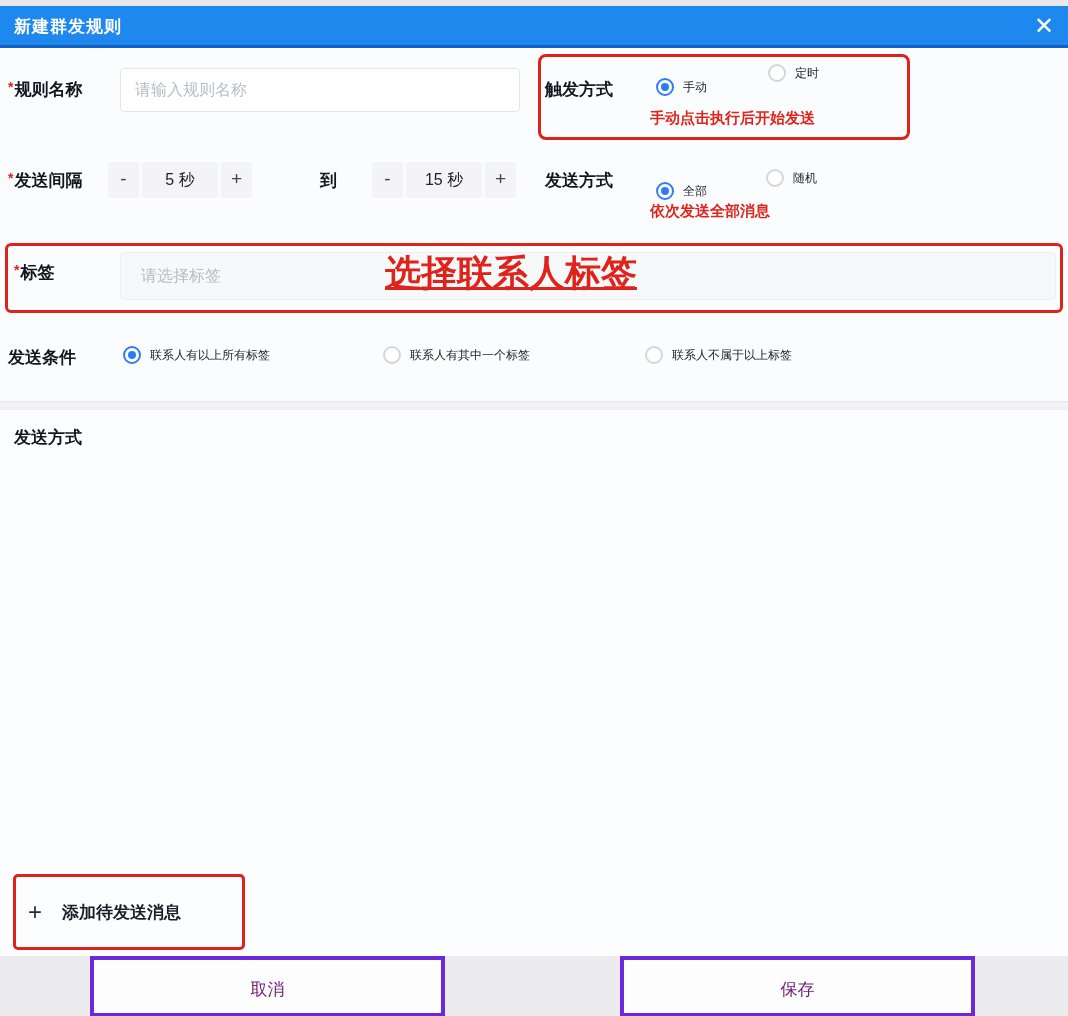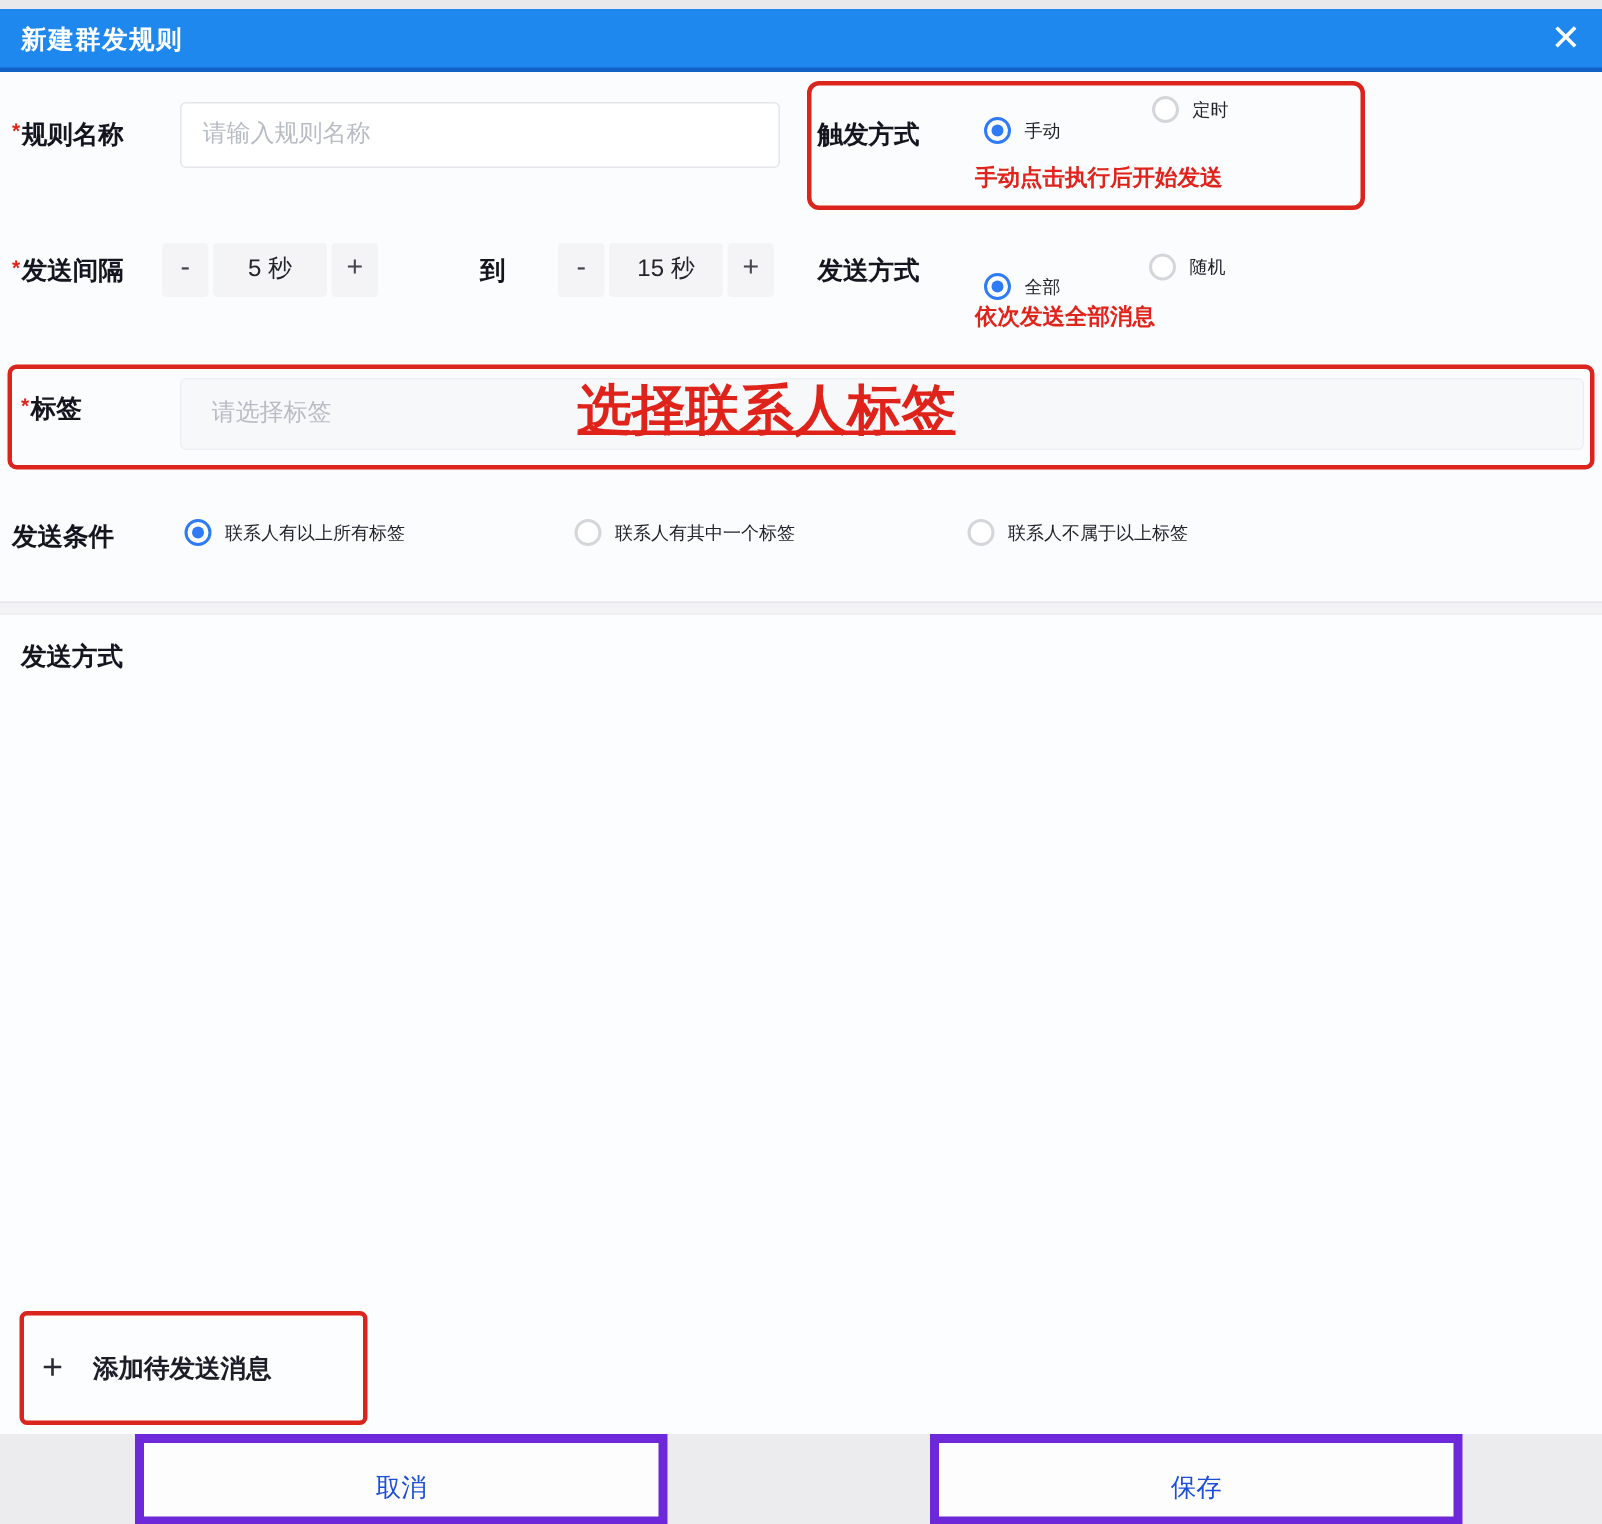--- a/index.html
+++ b/index.html
@@ -35,21 +35,21 @@
 
   .divider{position:absolute;left:0;top:395px;width:1068px;height:9px;background:#f3f3f5;border-top:1px solid #e6e6ea;border-bottom:1px solid #eeeef1;}
 
   .msg-area{position:absolute;left:0;top:405px;width:1068px;height:545px;background:#fcfdfe;}
 
   .add-btn{position:absolute;left:28px;top:894px;display:flex;align-items:center;gap:20px;cursor:pointer;}
   .add-plus{font-size:24px;color:#2a2a34;font-weight:400;line-height:1;}
   .add-label{font-size:17px;color:#1d1d28;font-weight:600;white-space:nowrap;}
 
   .footer{position:absolute;left:0;top:950px;width:1068px;height:66px;background:#ececee;}
-  .footer-btn{position:absolute;top:0;width:355px;height:61px;background:#fdfdfe;border:6px solid #6d28d9;text-align:center;line-height:59px;font-size:17px;color:#1d4ed8;cursor:pointer;}
+  .footer-btn{position:absolute;top:0;width:355px;height:61px;background:#fdfdfe;border:4px solid #6d28d9;text-align:center;line-height:59px;font-size:17px;color:#701a75;cursor:pointer;}
 </style>
 </head>
 <body>
 
 <div id="dialog">
 
   <div class="header">
     <div class="header-title">新建群发规则</div>
     <div class="close">✕</div>
   </div>

